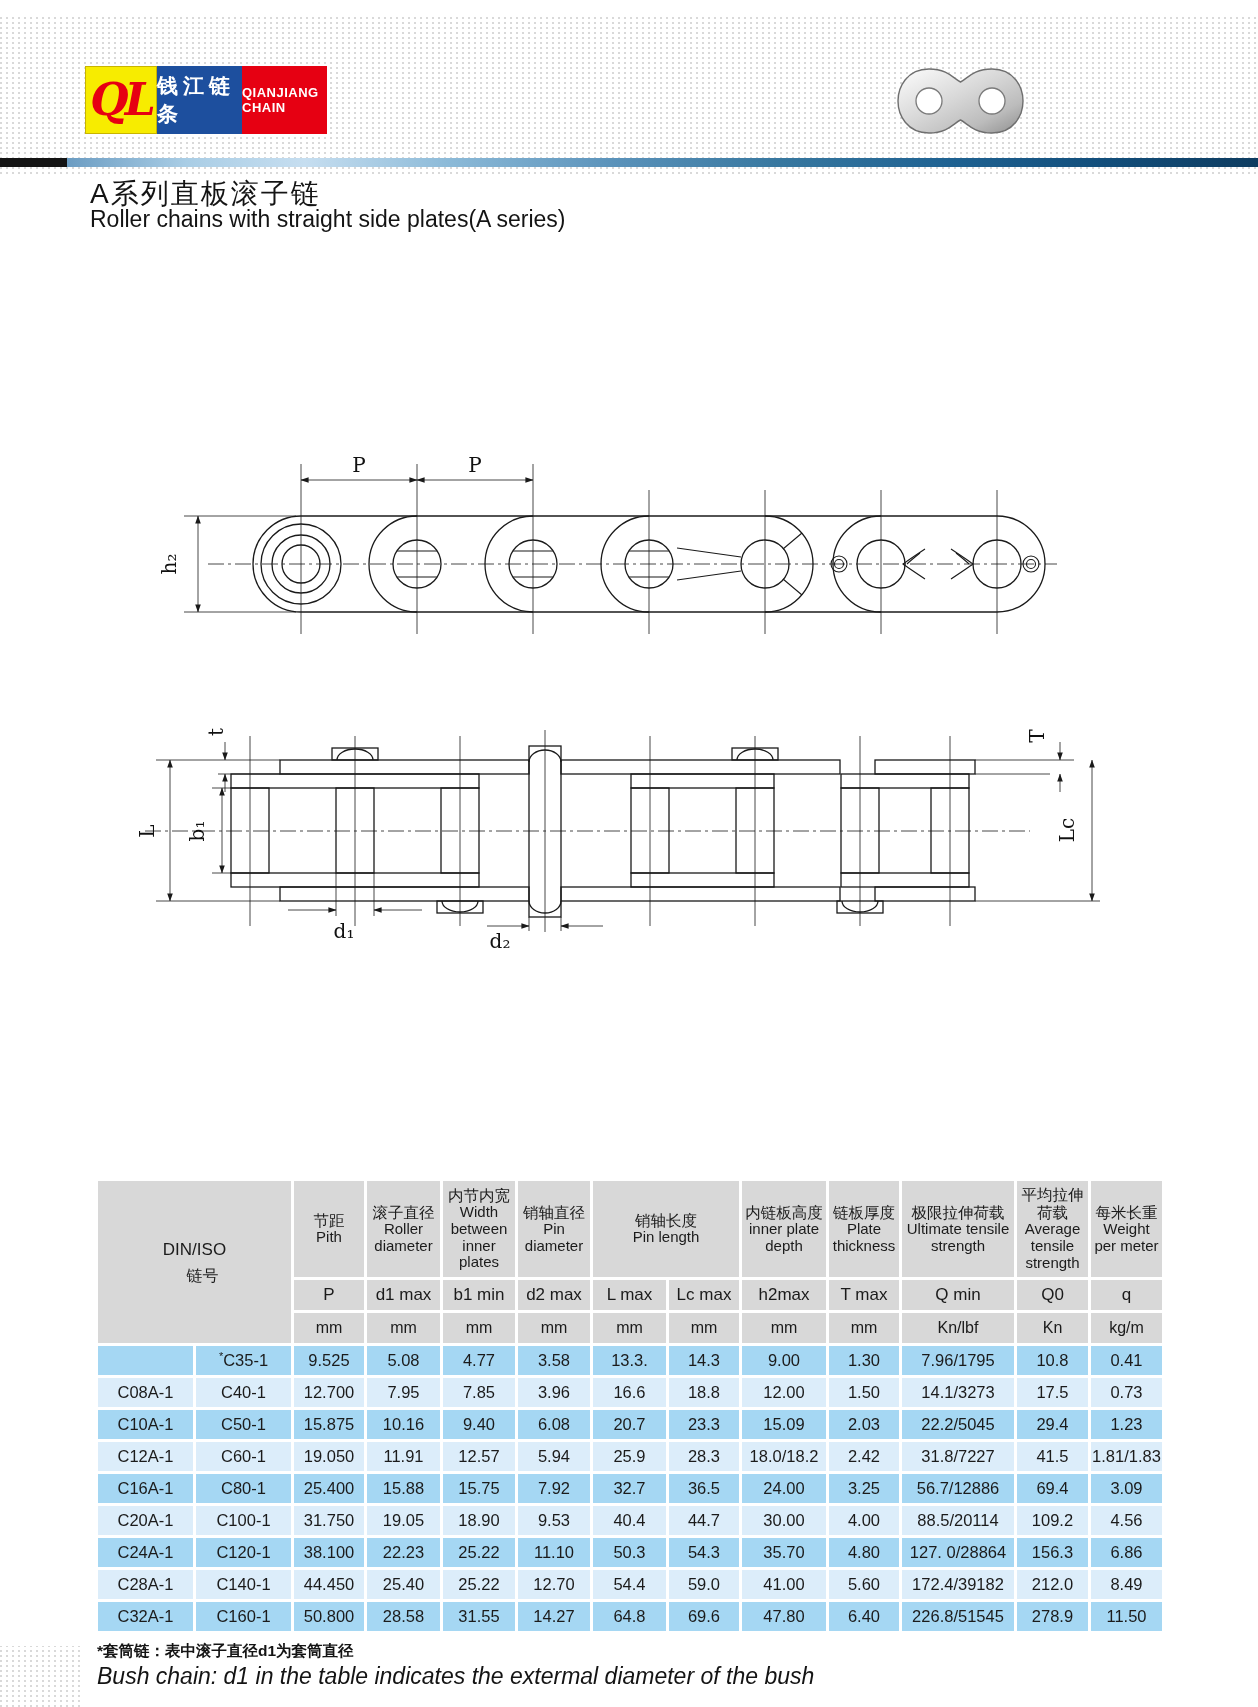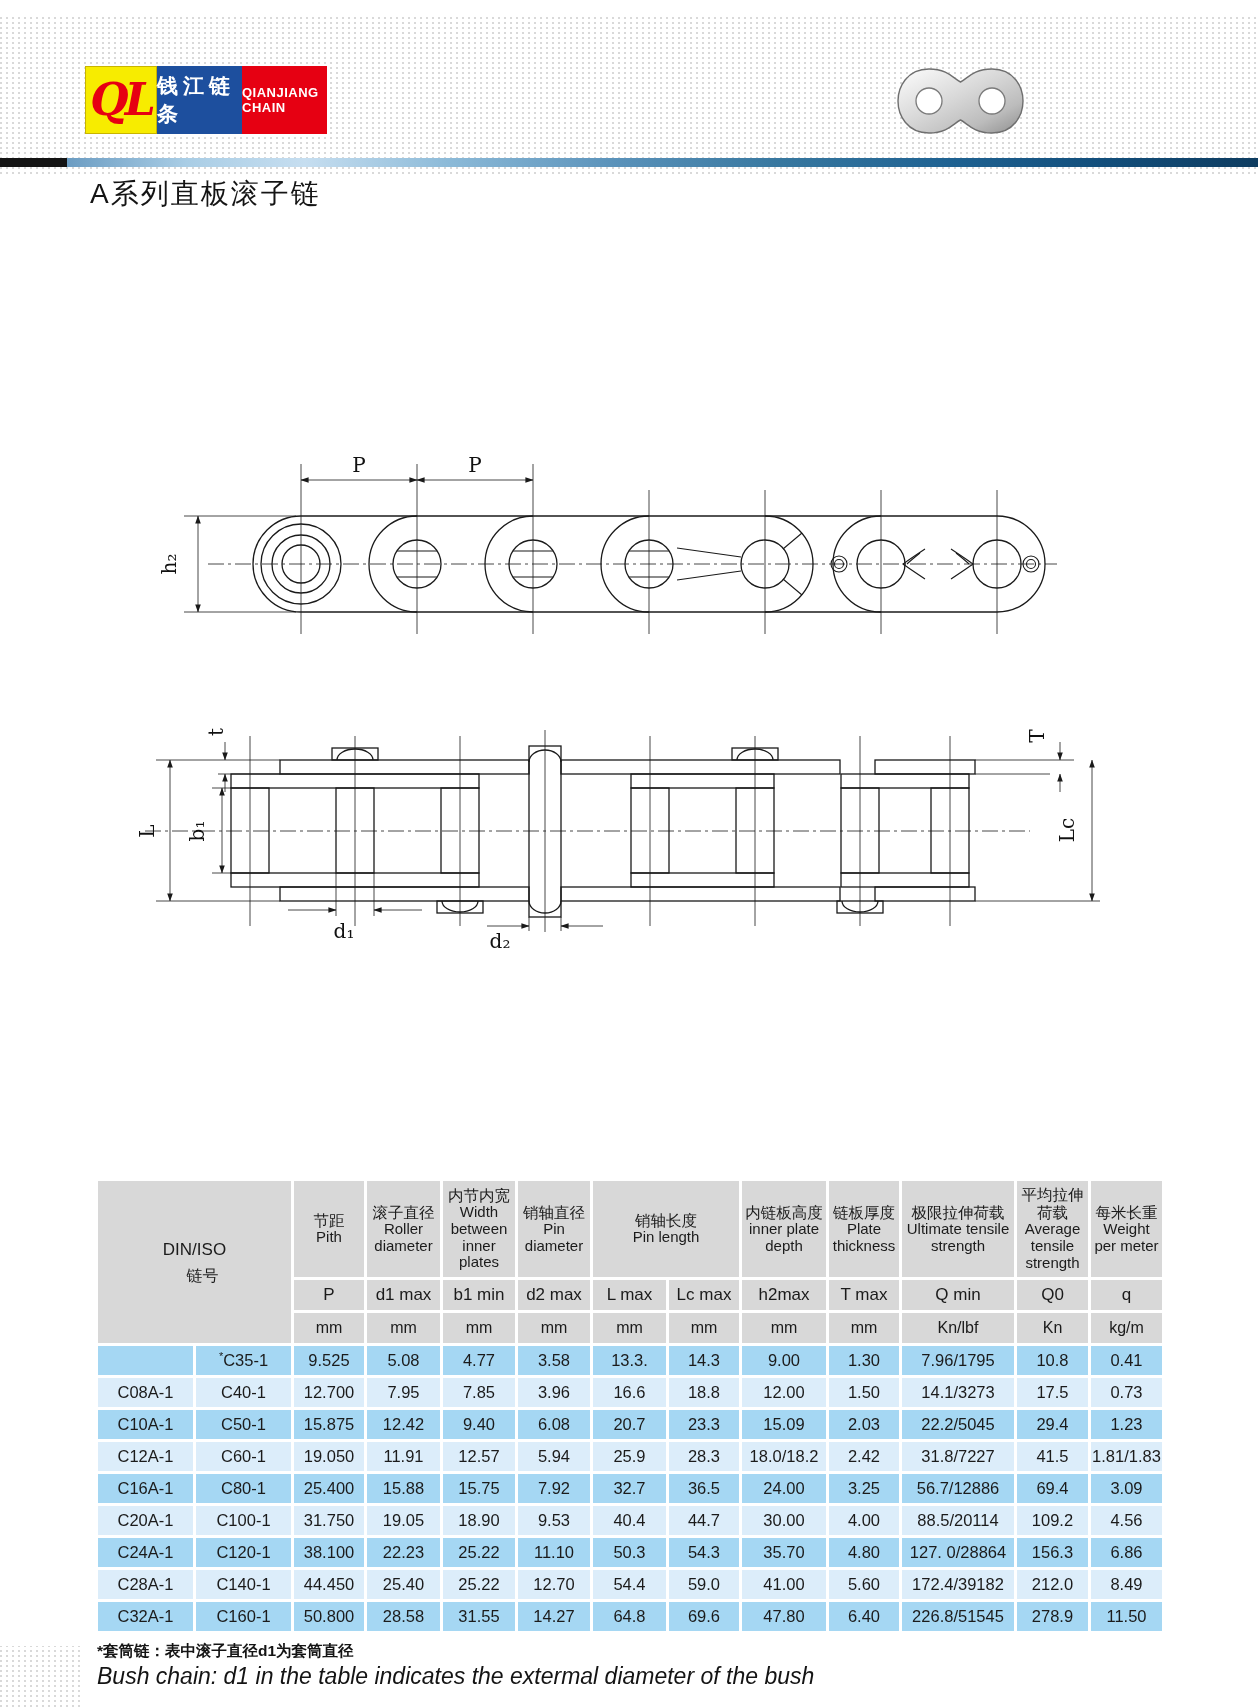--- a/index.html
+++ b/index.html
@@ -83,20 +83,21 @@
       <circle cx="99" cy="38" r="13" fill="#ffffff" stroke="#7a7a7a" stroke-width="1.3"></circle>
     </svg>
   </div>
 
   <div class="divider">
     <div class="dv-black"></div>
     <div class="dv-blue"></div>
   </div>
 
   <div class="title-zh">A系列直板滚子链</div>
+  <div class="title-en">Roller chains with straight side plates(A series)</div>
 
   <svg class="side-view" width="920" height="205" viewBox="0 0 920 205">
     <defs>
       <marker id="arw1" viewBox="0 0 10 7" refX="9.5" refY="3.5" markerWidth="10" markerHeight="7" orient="auto-start-reverse">
         <path d="M0,0 L10,3.5 L0,7 Z" fill="#1a1a1a"></path>
       </marker>
     </defs>
 
     <line class="thin cl" x1="58" y1="128" x2="907" y2="128"></line>
     <line class="thin" x1="151" y1="28" x2="151" y2="198"></line>
@@ -365,21 +366,21 @@
           <td>12.00</td>
           <td>1.50</td>
           <td>14.1/3273</td>
           <td>17.5</td>
           <td>0.73</td>
         </tr>
         <tr class="dark">
           <td>C10A-1</td>
           <td>C50-1</td>
           <td>15.875</td>
-          <td>12.42</td>
+          <td>10.16</td>
           <td>9.40</td>
           <td>6.08</td>
           <td>20.7</td>
           <td>23.3</td>
           <td>15.09</td>
           <td>2.03</td>
           <td>22.2/5045</td>
           <td>29.4</td>
           <td>1.23</td>
         </tr>

